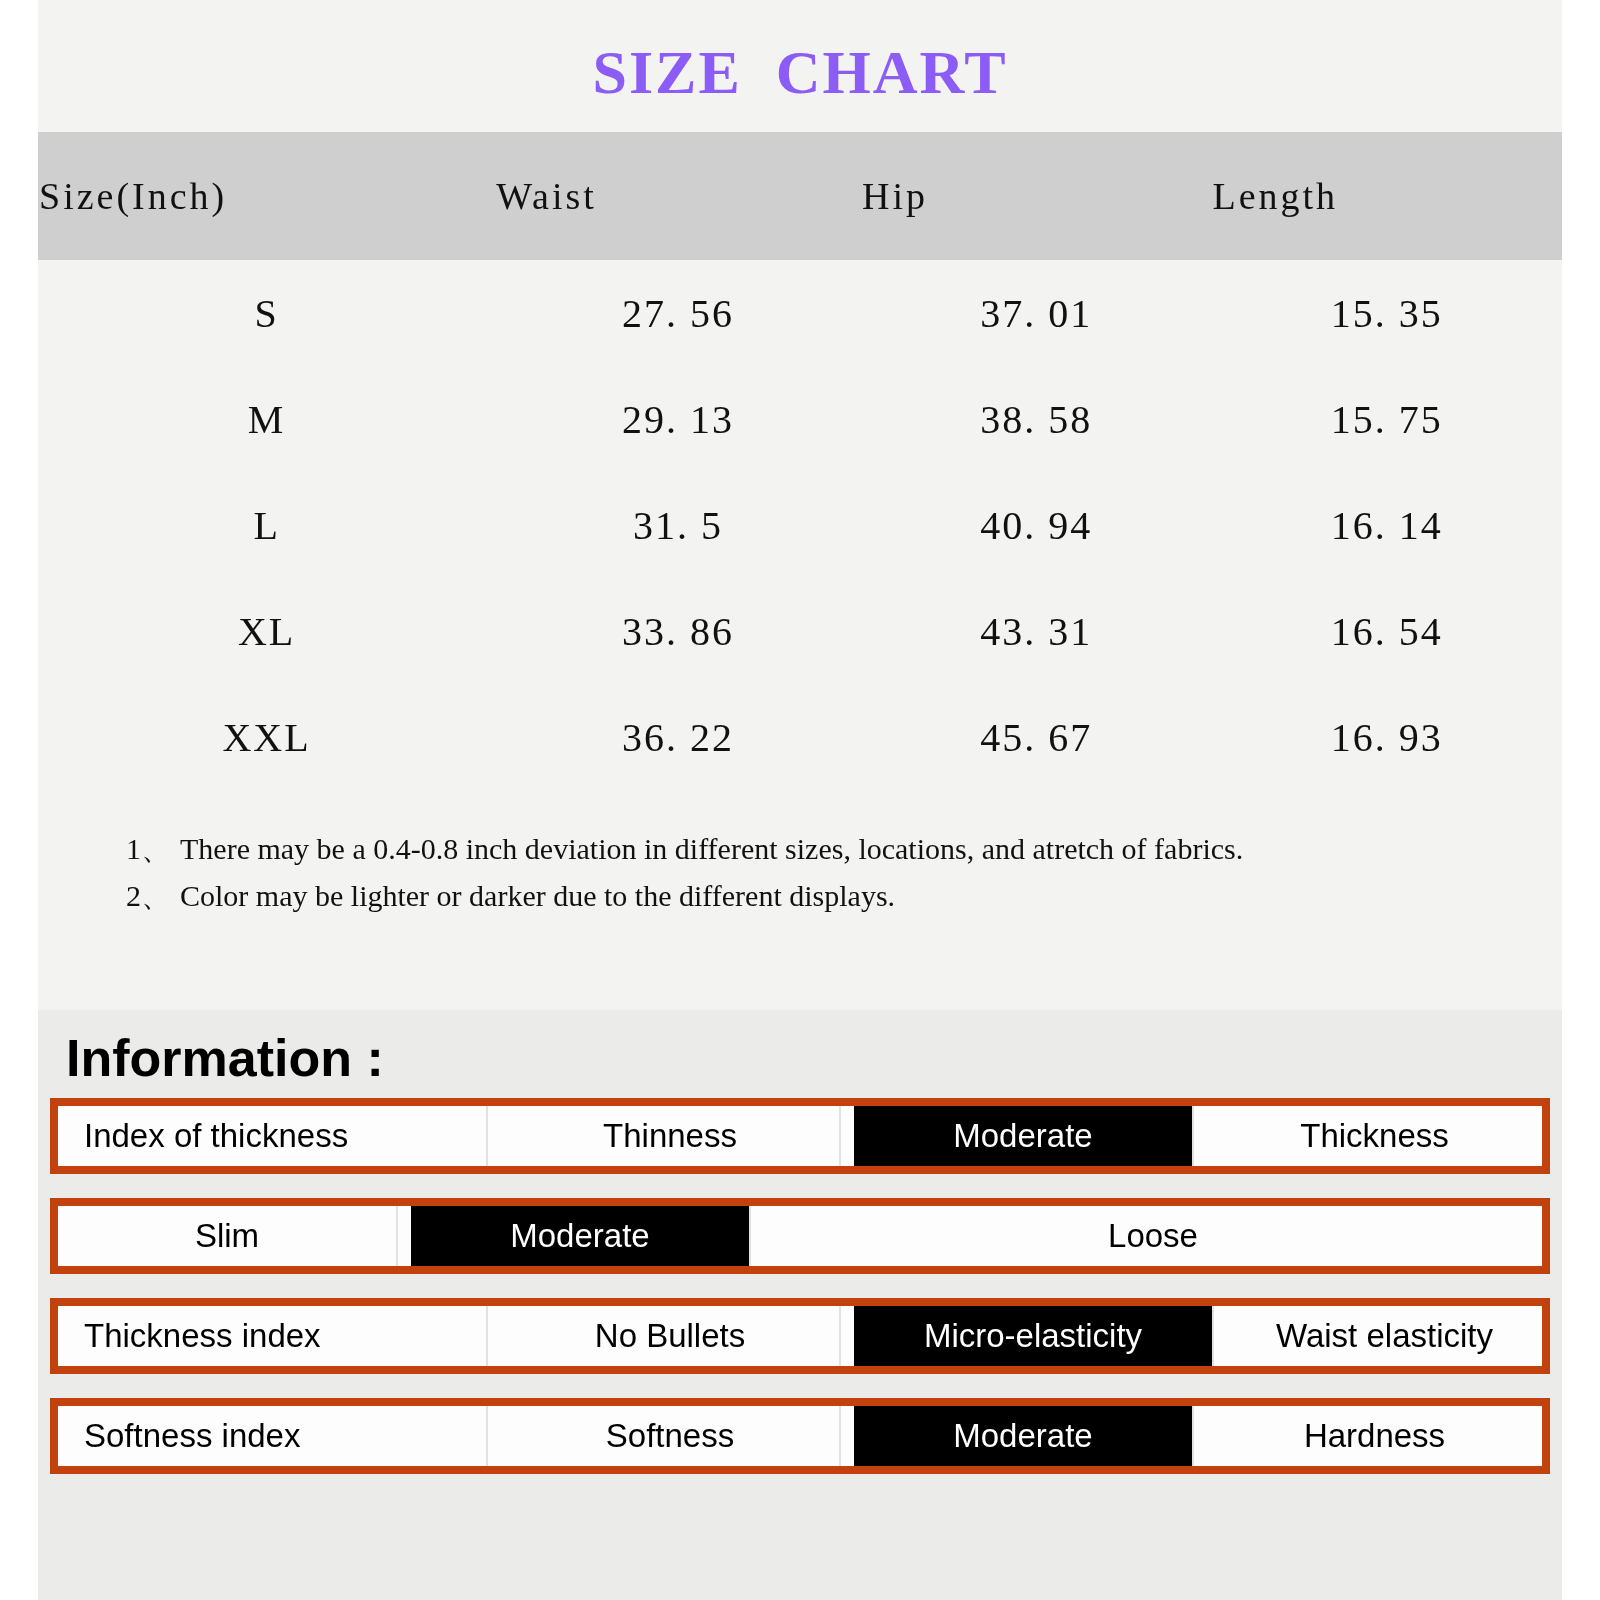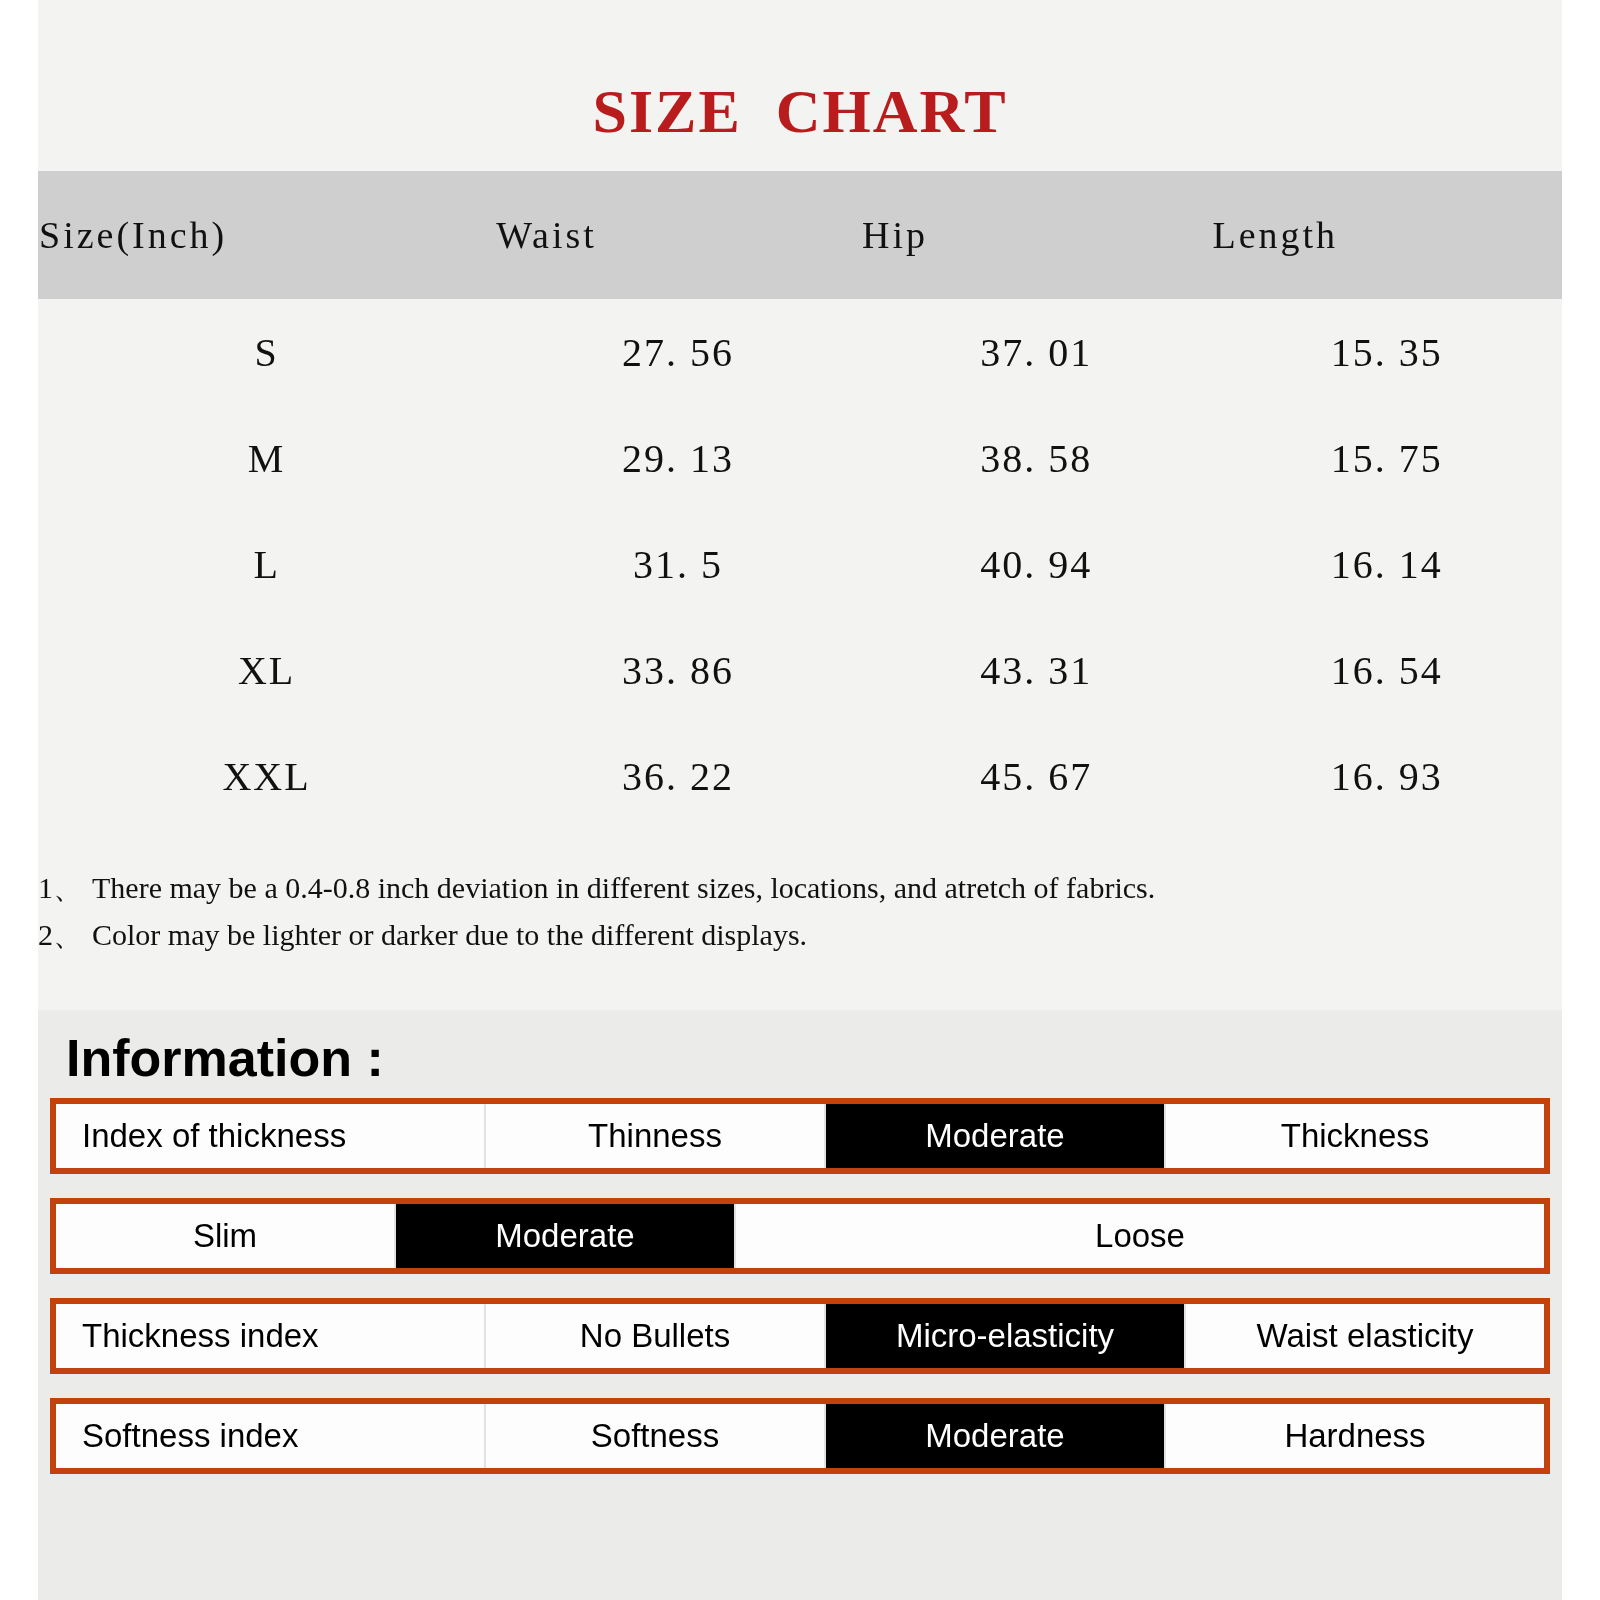--- a/index.html
+++ b/index.html
@@ -27,24 +27,23 @@
     width: 1524px;
     height: 1010px;
     background: #f3f3f1;
   }
   .chart-title {
     text-align: center;
     font-family: "Liberation Serif", serif;
     font-weight: bold;
     font-size: 62px;
     letter-spacing: 2px;
-    color: #b91c1c;
+    color: #8b5cf6;
     padding-top: 38px;
     line-height: 1.1;
-    margin-top: 39px;
   }
   .chart-title .gap { display: inline-block; width: 34px; }
 
   table.size-table {
     width: 100%;
     border-collapse: collapse;
     margin-top: 26px;
     table-layout: fixed;
   }
   table.size-table thead tr { background: #cfcfcf; }
@@ -67,20 +66,21 @@
     text-align: center;
     vertical-align: middle;
   }
   table.size-table col.c1 { width: 30%; }
   table.size-table col.c2 { width: 24%; }
   table.size-table col.c3 { width: 23%; }
   table.size-table col.c4 { width: 23%; }
 
   .notes {
     margin-top: 36px;
+    padding-left: 88px;
     padding-right: 40px;
   }
   .note-line {
     font-family: "Liberation Serif", serif;
     font-size: 30px;
     color: #111;
     line-height: 1.55;
     white-space: nowrap;
   }
   .note-num { display: inline-block; width: 54px; }
@@ -102,24 +102,25 @@
     padding: 18px 0 10px 28px;
     letter-spacing: 0px;
   }
   .info-rows {
     padding: 0 12px 0 12px;
   }
   .info-row {
     display: flex;
     width: 1500px;
     height: 76px;
-    border: 6px solid #c2410c;
+    border: 8px solid #c2410c;
     background: #fdfdfd;
     margin-bottom: 24px;
     overflow: hidden;
+    gap: 13px;
   }
   .cell {
     display: flex;
     align-items: center;
     justify-content: center;
     font-family: "Liberation Sans", sans-serif;
     font-size: 33px;
     color: #000;
     height: 100%;
     background: #fdfdfd;

